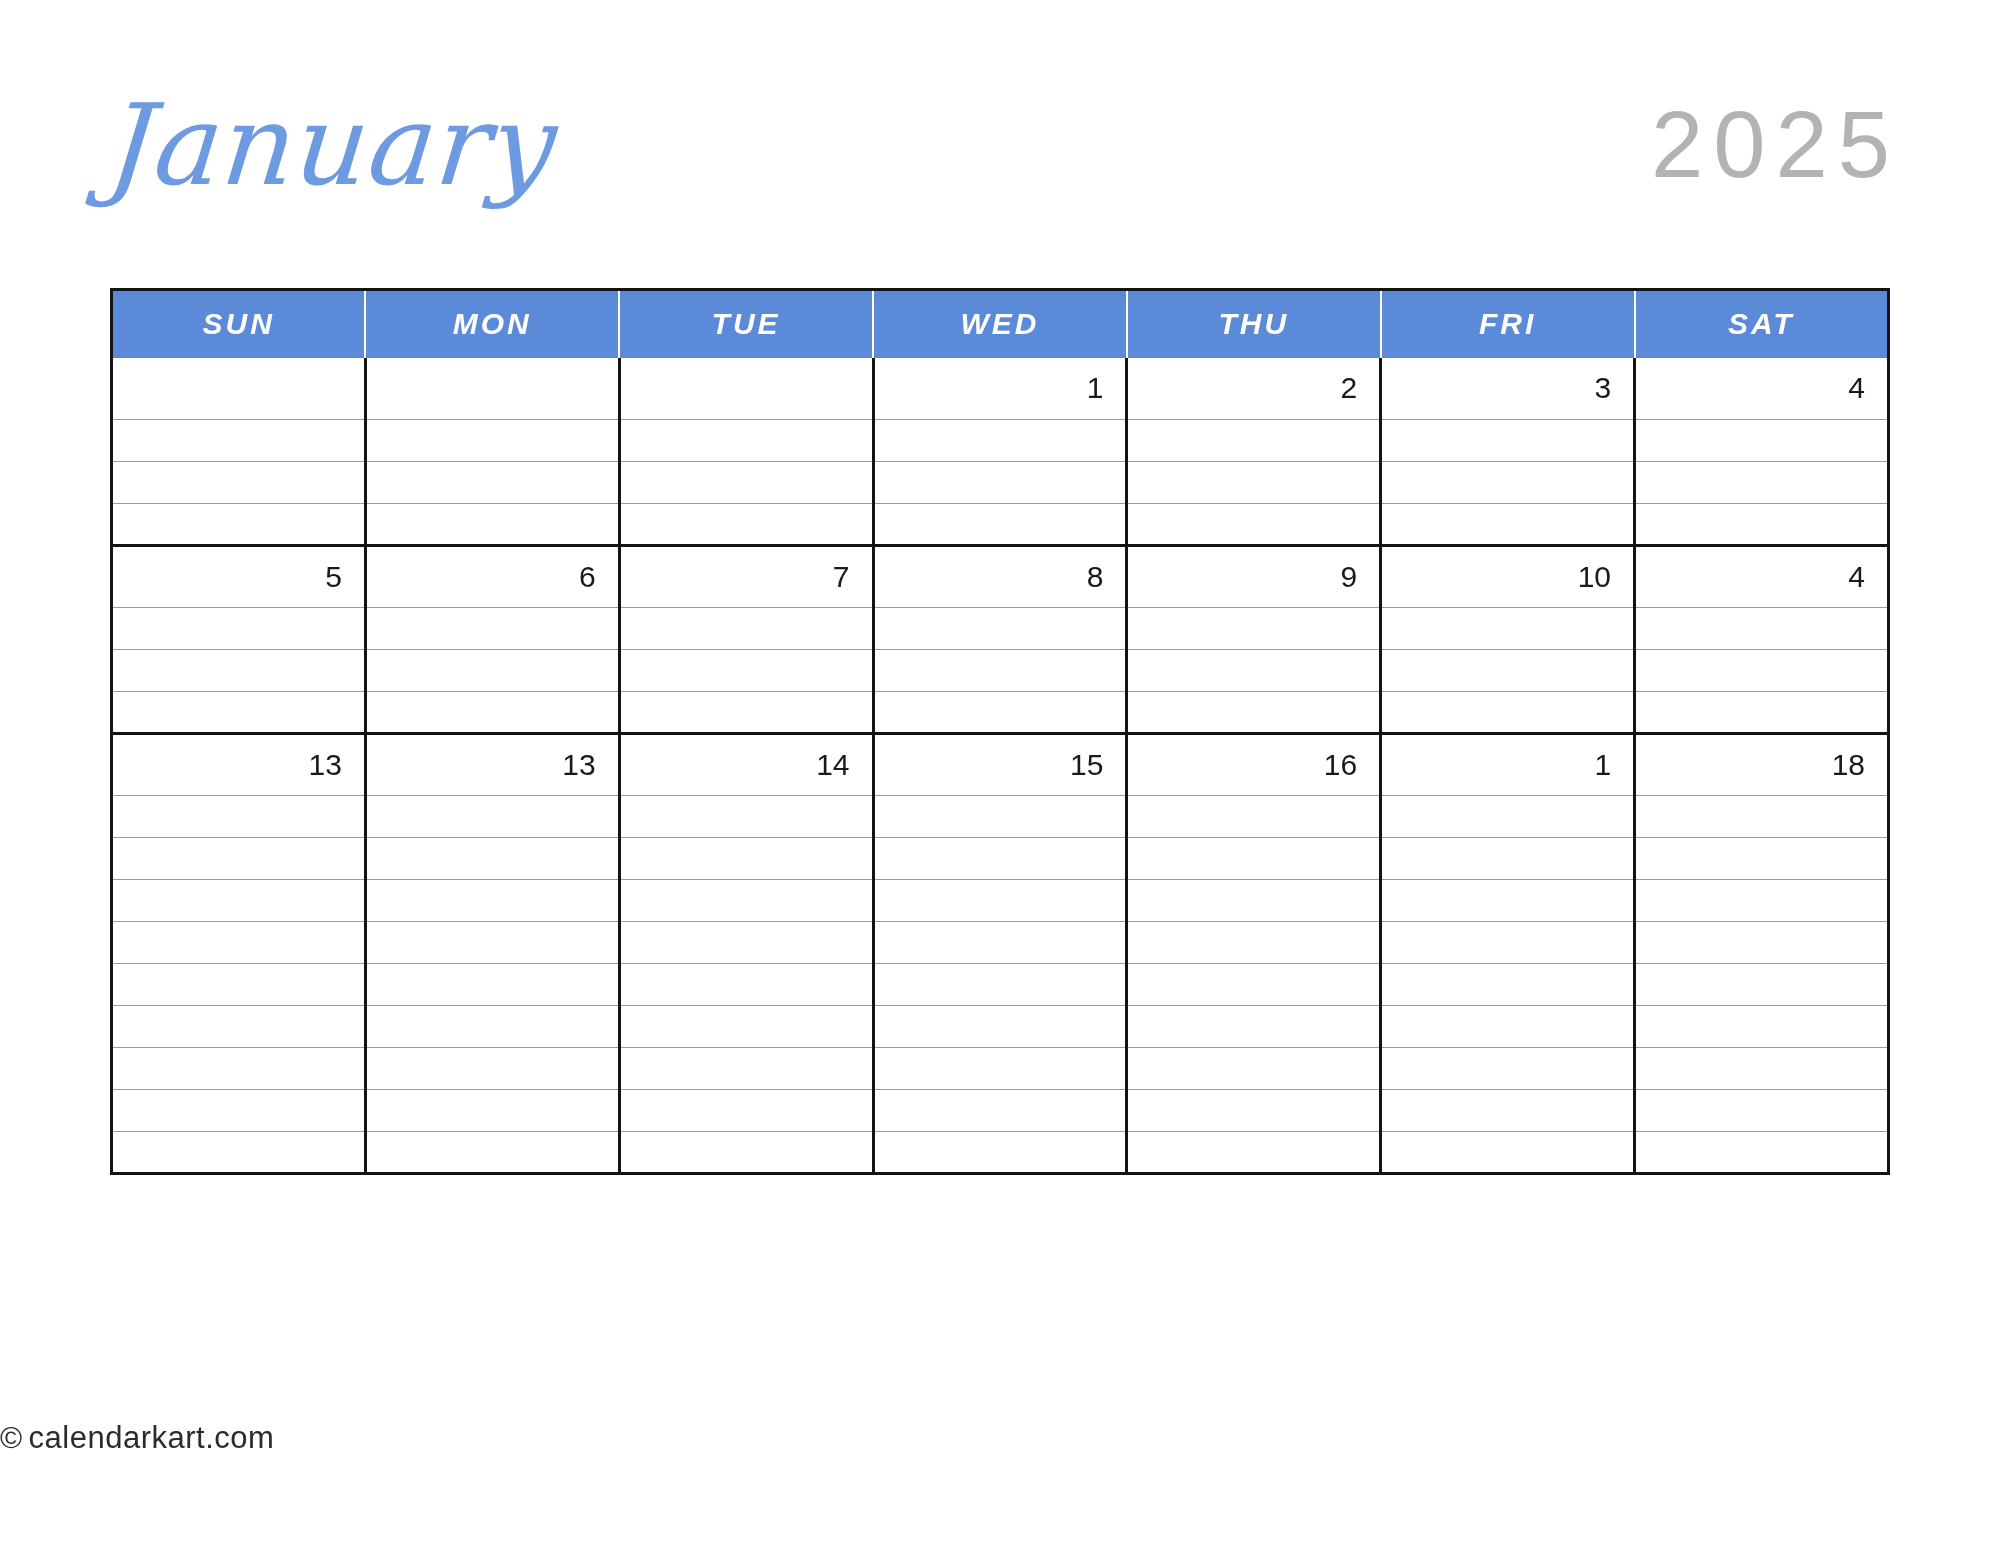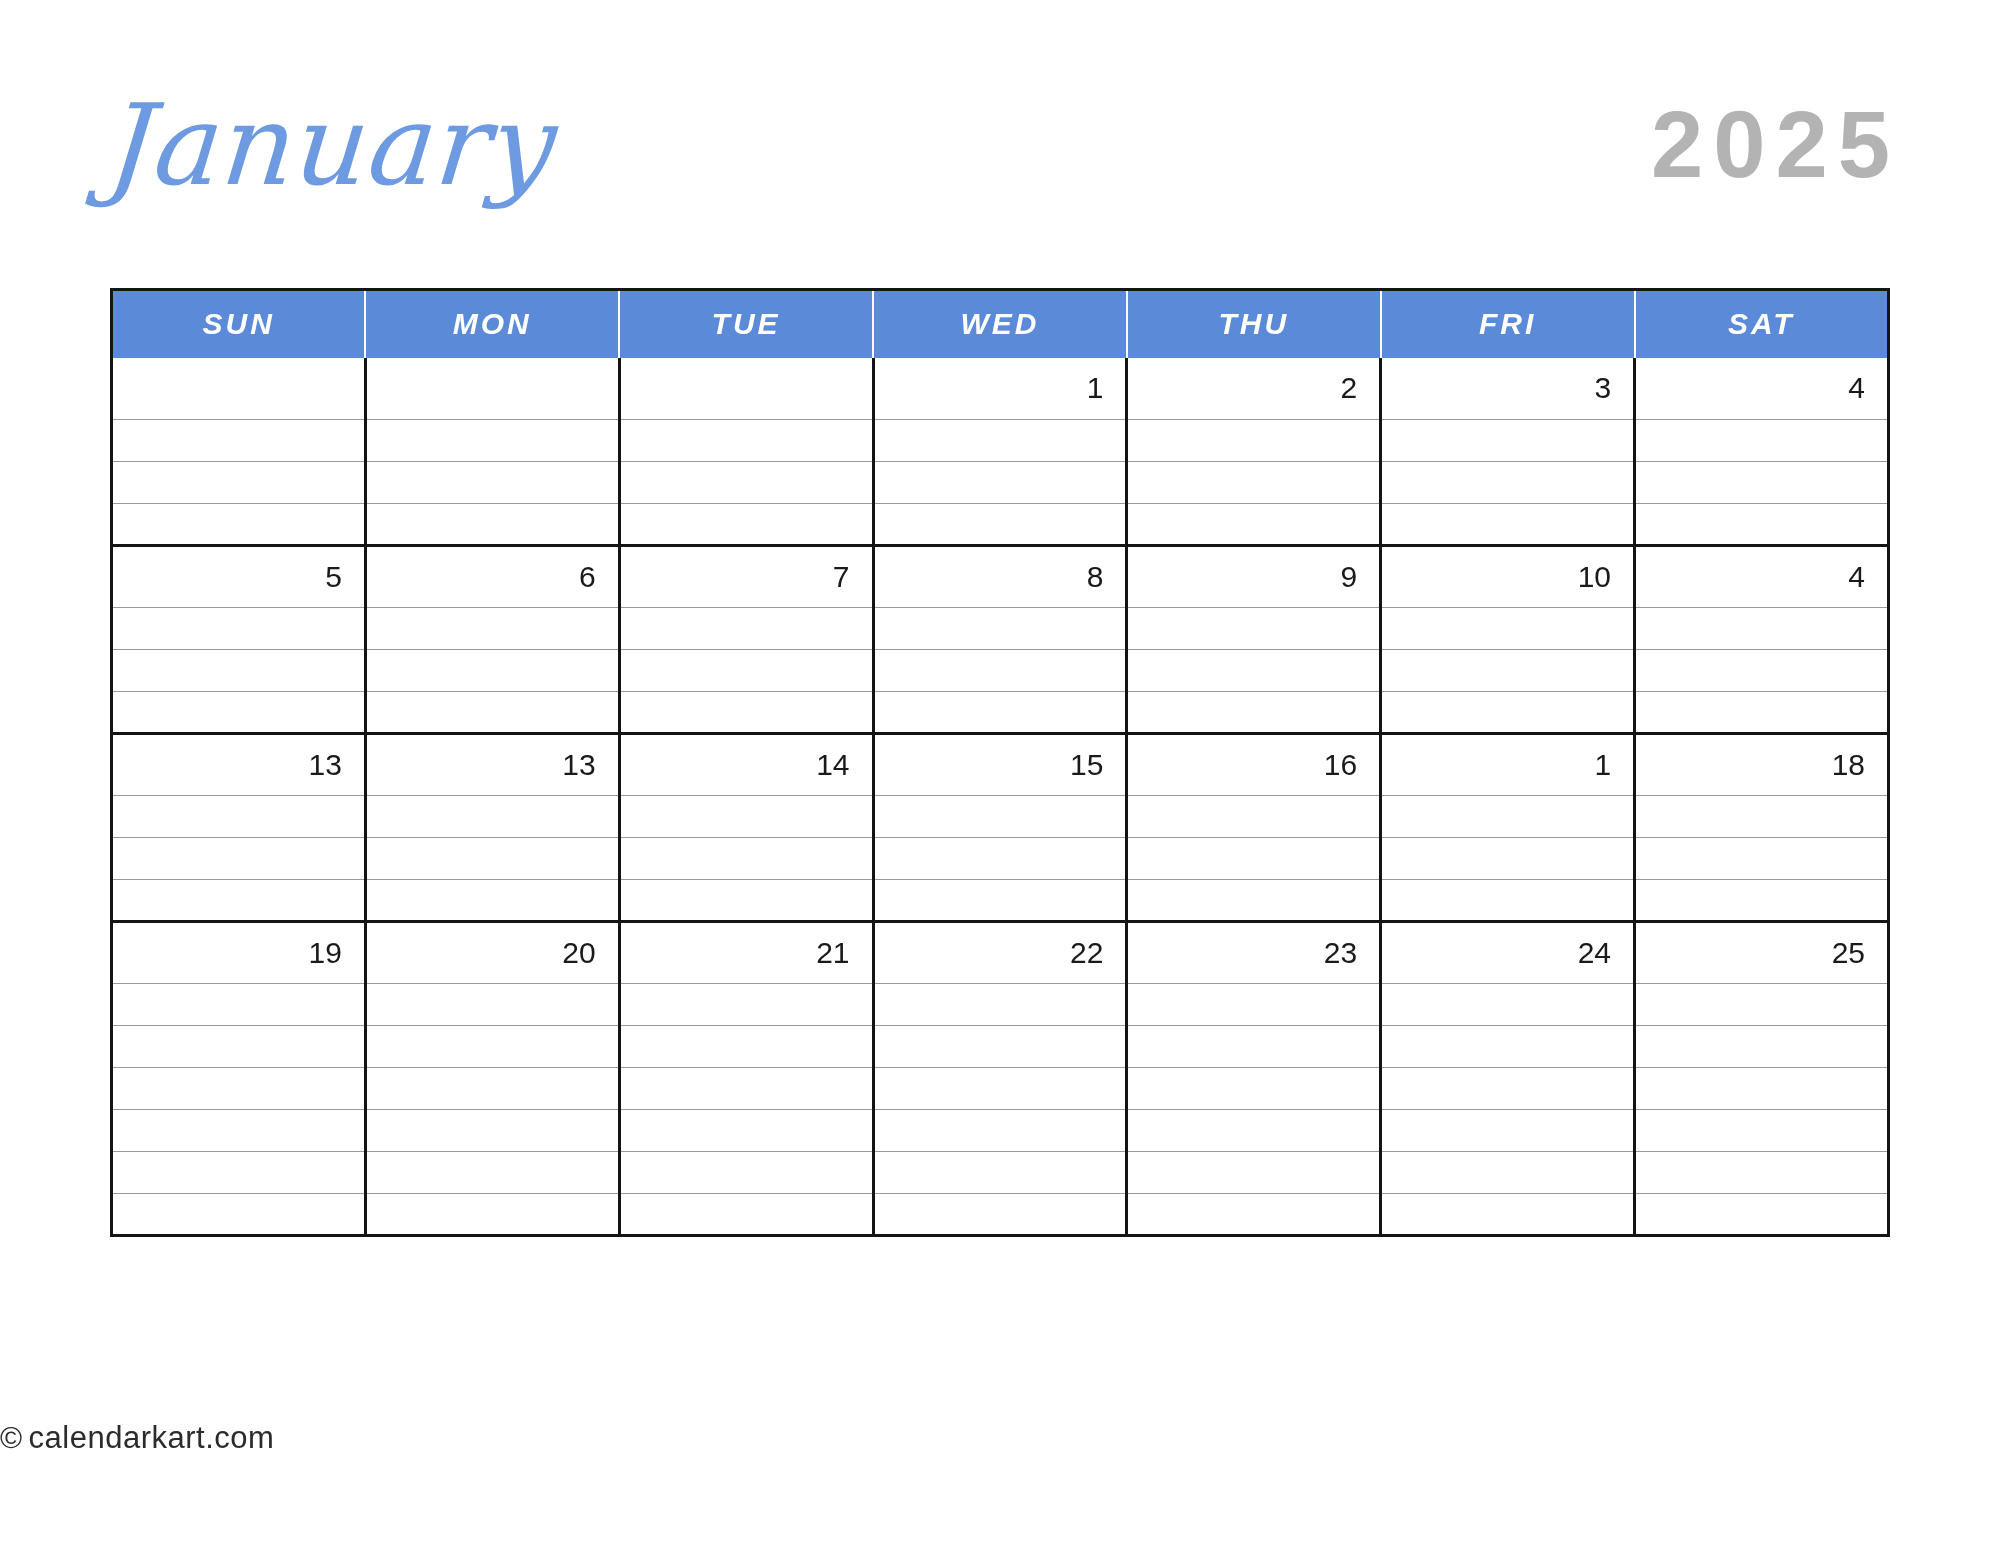--- a/index.html
+++ b/index.html
@@ -32,21 +32,21 @@
     font-size: 112px;
     font-weight: 400;
     color: #6d9ae0;
     letter-spacing: 1px;
     line-height: 1;
     transform: skewX(-6deg);
   }
   .year-title {
     font-family: "Liberation Sans", sans-serif;
     font-size: 94px;
-    font-weight: 700;
+    font-weight: 400;
     color: #b3b3b3;
     letter-spacing: 10px;
     line-height: 1;
   }
   .cal {
     position: absolute;
     left: 110px;
     top: 288px;
     width: 1780px;
     border: 3px solid #141414;
@@ -247,29 +247,20 @@
           <td></td>
           <td></td>
           <td></td>
           <td></td>
           <td></td>
           <td></td>
       </tr>
     </tbody>
 
     <tbody class="week">
-      <tr class="daynum-row">
-        <td>19</td>
-        <td>20</td>
-        <td>21</td>
-        <td>22</td>
-        <td>23</td>
-        <td>24</td>
-        <td>25</td>
-      </tr>
       <tr class="line-row">
         <td></td>
           <td></td>
           <td></td>
           <td></td>
           <td></td>
           <td></td>
           <td></td>
       </tr>
       <tr class="line-row">

